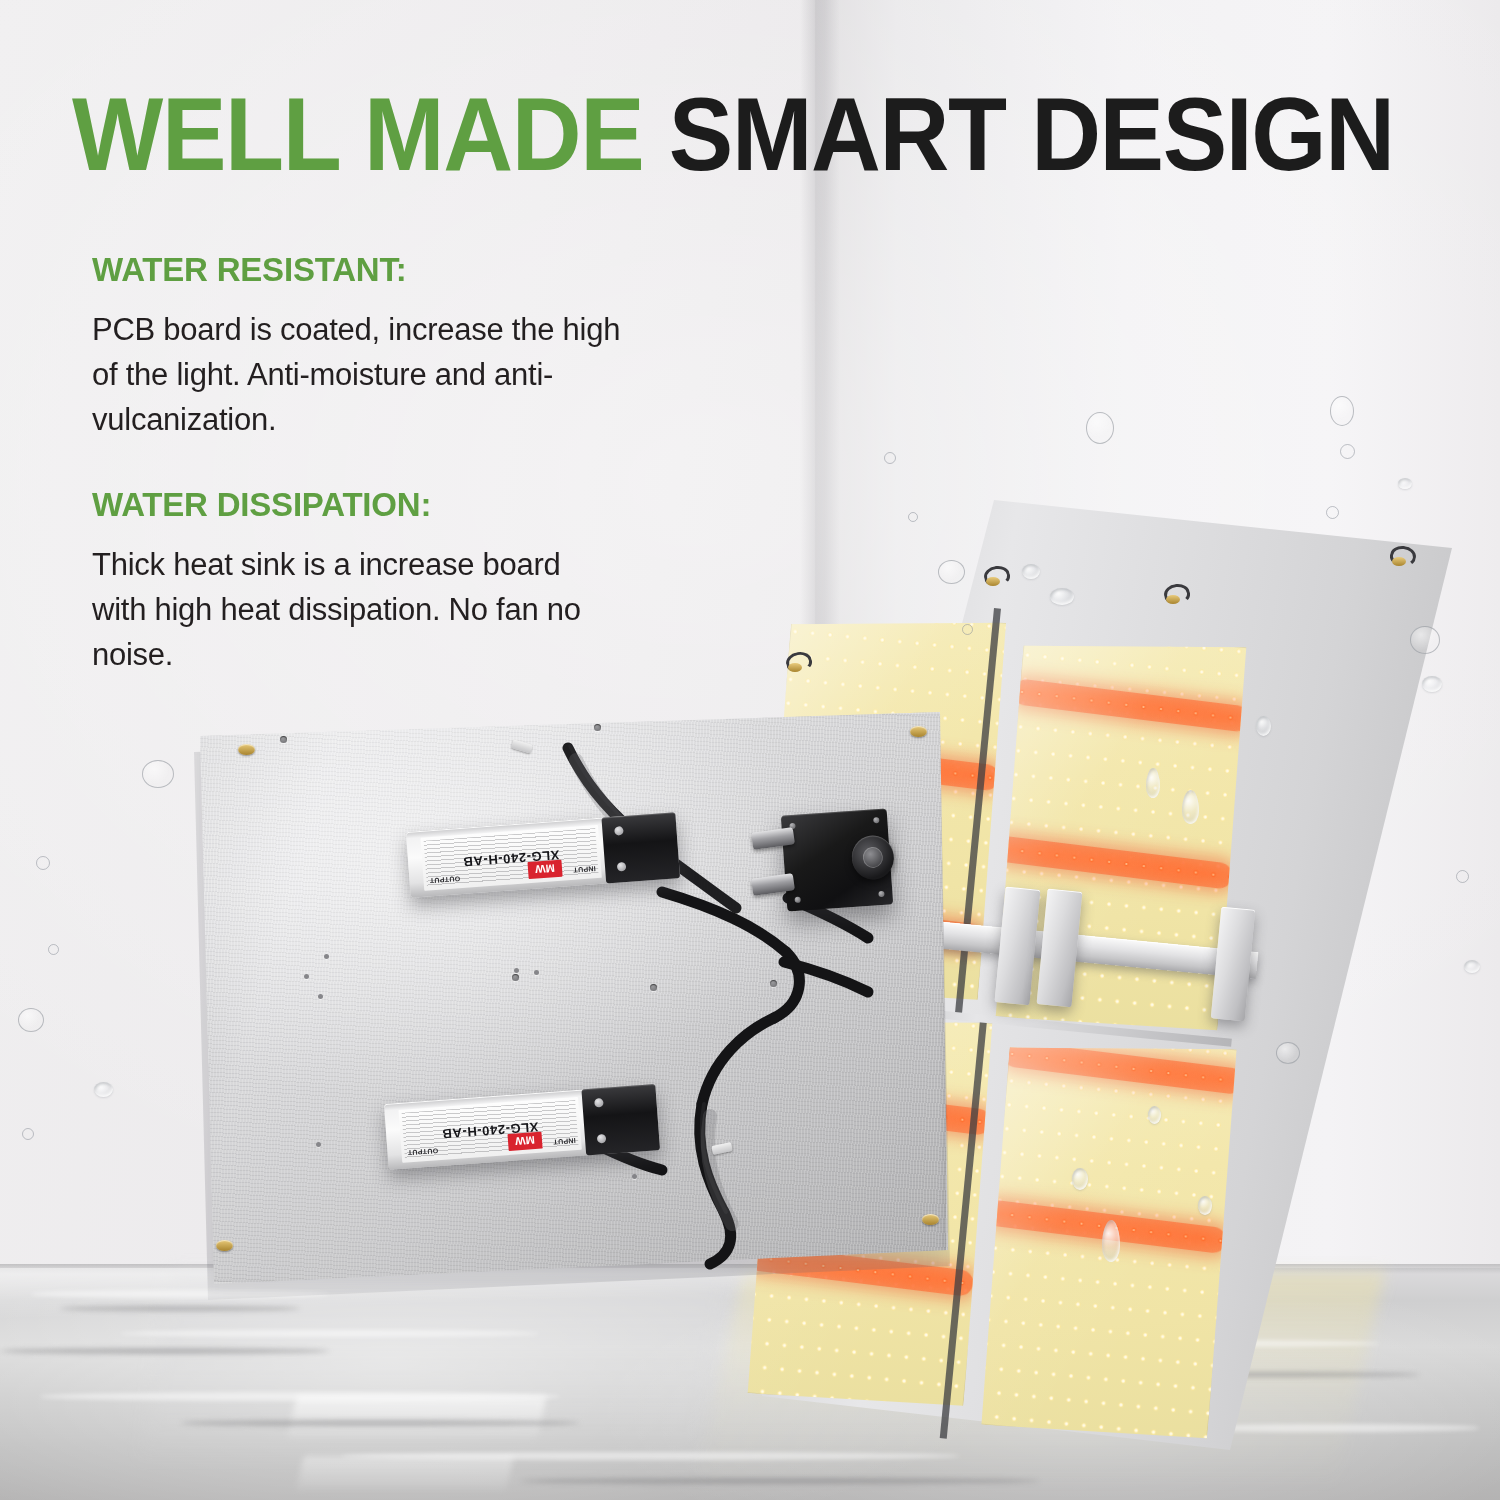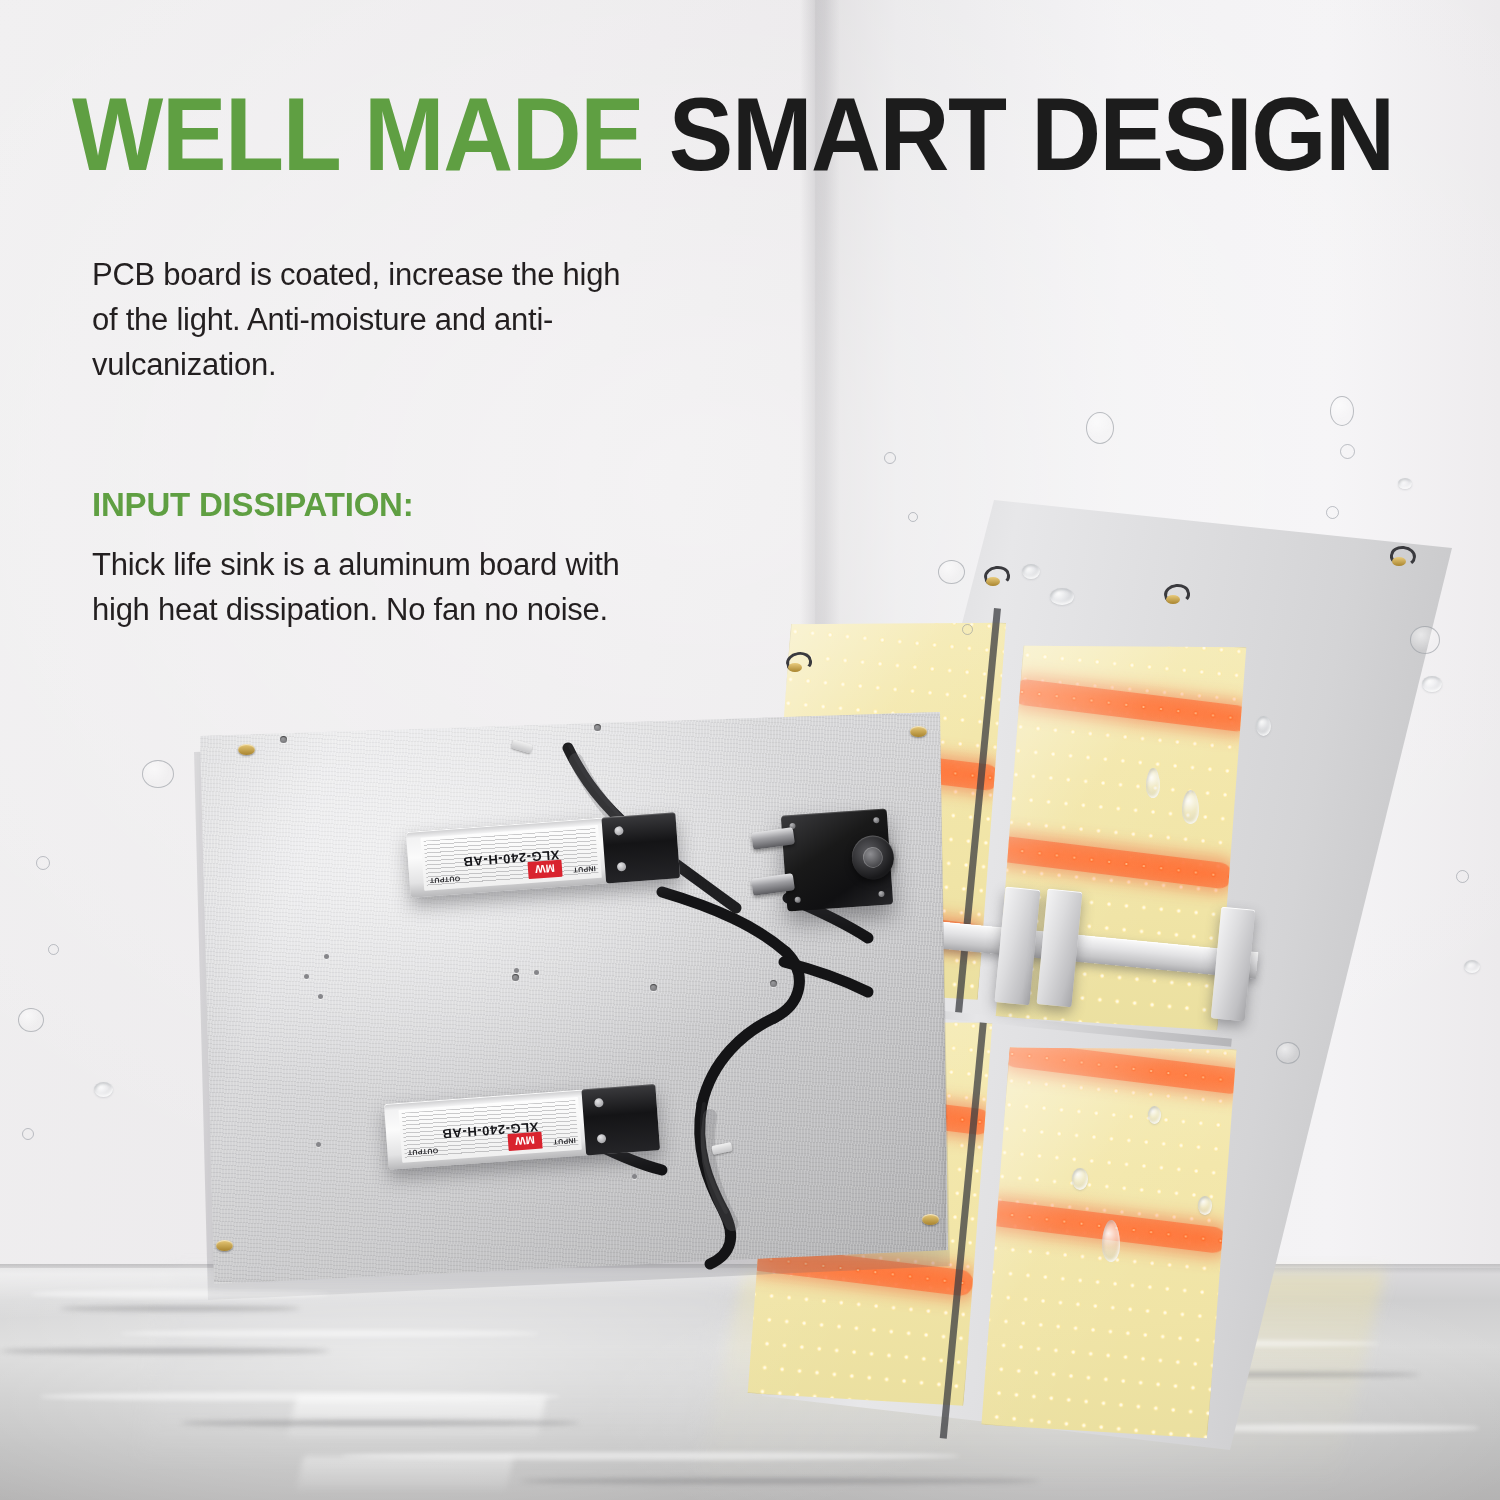--- a/index.html
+++ b/index.html
@@ -245,26 +245,27 @@
   <div class="ripd" style="left:520px;top:1478px;width:520px;height:6px;"></div>
   <div class="rip" style="left:1020px;top:1340px;width:360px;height:7px;"></div>
   <div class="ripd" style="left:1120px;top:1372px;width:300px;height:5px;"></div>
   <div class="rip" style="left:1180px;top:1424px;width:300px;height:8px;"></div>
 
   <div class="headline">
     <span class="hl-green">WELL MADE</span><span> </span><span class="hl-dark">SMART DESIGN</span>
   </div>
 
   <div class="feature" style="top:252px;">
+    <p class="feat-title">WATER RESISTANT:</p>
     <p class="feat-body">PCB board is coated, increase the high of the light. Anti-moisture and anti-vulcanization.</p>
   </div>
 
   <div class="feature" style="top:487px;">
-    <p class="feat-title">INPUT DISSIPATION:</p>
-    <p class="feat-body">Thick life sink is a aluminum board with high heat dissipation. No fan no noise.</p>
+    <p class="feat-title">WATER DISSIPATION:</p>
+    <p class="feat-body">Thick heat sink is a increase board with high heat dissipation. No fan no noise.</p>
   </div>
 
   <div class="ledunit">
     <div class="led-frame"></div>
 
     <div class="quad" style="left:12px;top:112px;width:222px;height:386px;
          clip-path:polygon(214px 0px, 222px 378px, 8px 386px, 0px 22px);
          transform:rotate(5.5deg);">
       <div class="ledgrid"></div>
       <div class="redbar" style="left:-6px;top:140px;width:228px;transform:rotate(1.5deg);">

